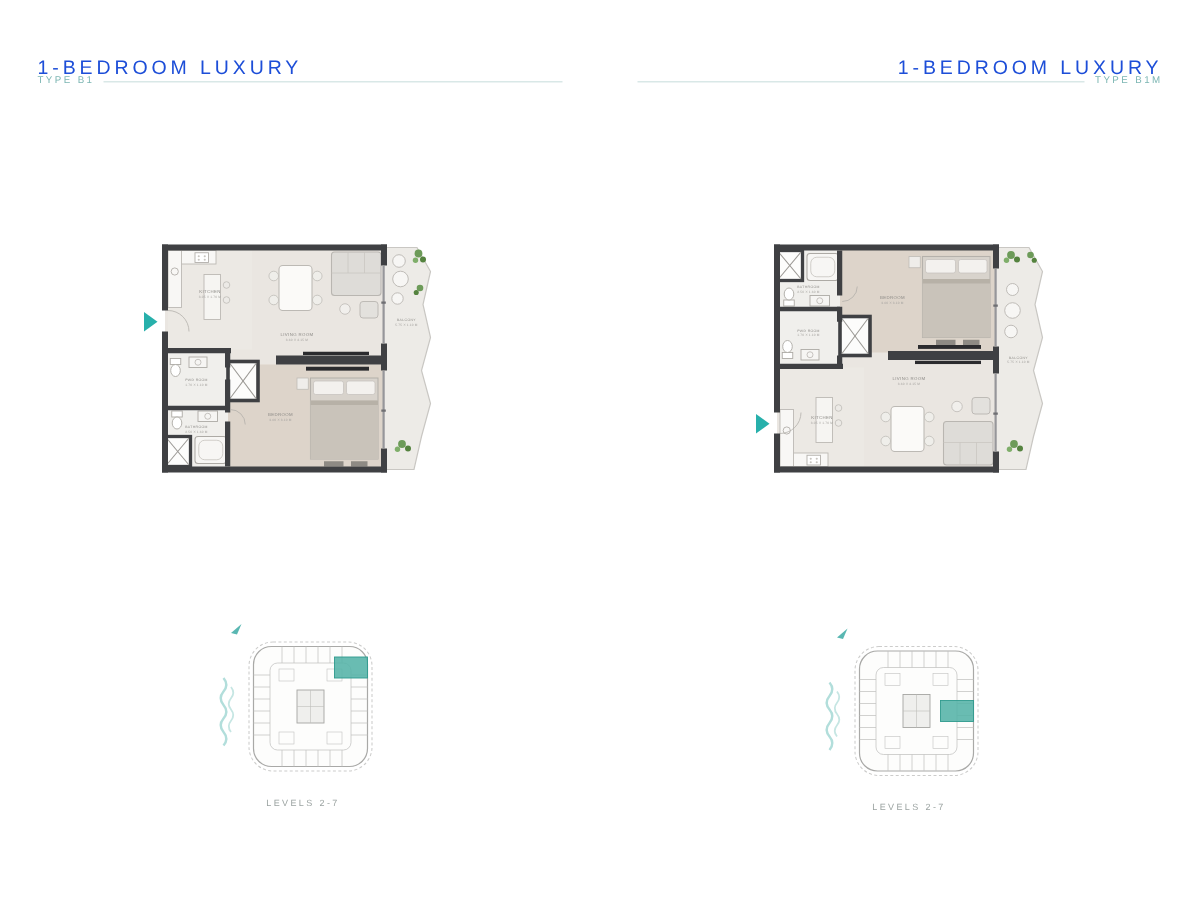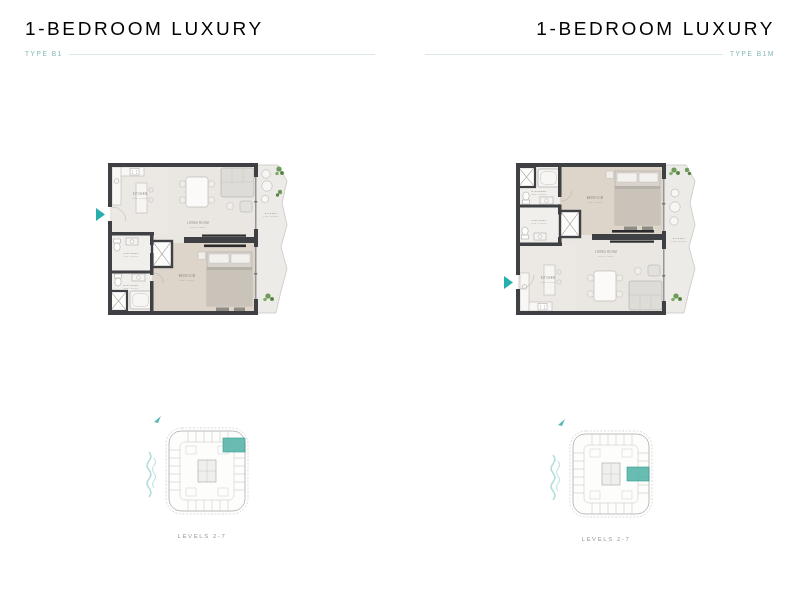--- a/index.html
+++ b/index.html
@@ -2,21 +2,21 @@
 <html><head>
 <meta charset="utf-8">
 <style>
   html,body{margin:0;padding:0;background:#ffffff;}
   .page{position:relative;width:800px;height:600px;background:#ffffff;overflow:hidden;
         font-family:"Liberation Sans", sans-serif;}
   .panel{position:absolute;top:0;width:400px;height:600px;}
   .panel.left{left:0;}
   .panel.right{left:400px;}
 
-  .title{position:absolute;top:18px;font-size:19px;letter-spacing:2.6px;color:#000000;
+  .title{position:absolute;top:37px;font-size:13px;letter-spacing:2.6px;color:#1d4ed8;
          font-weight:400;white-space:nowrap;}
   .panel.left .title{left:25px;}
   .panel.right .title{right:25px;text-align:right;}
 
   .type-row{position:absolute;top:50px;left:25px;right:25px;height:10px;}
   .type-label{position:absolute;top:0;font-size:6.5px;letter-spacing:1.6px;color:#7cb6b3;white-space:nowrap;}
   .panel.left .type-label{left:0;}
   .panel.right .type-label{right:0;}
   .type-rule{position:absolute;top:4px;height:1px;background:#d9e8e7;}
   .panel.left .type-rule{left:44px;right:0;}

